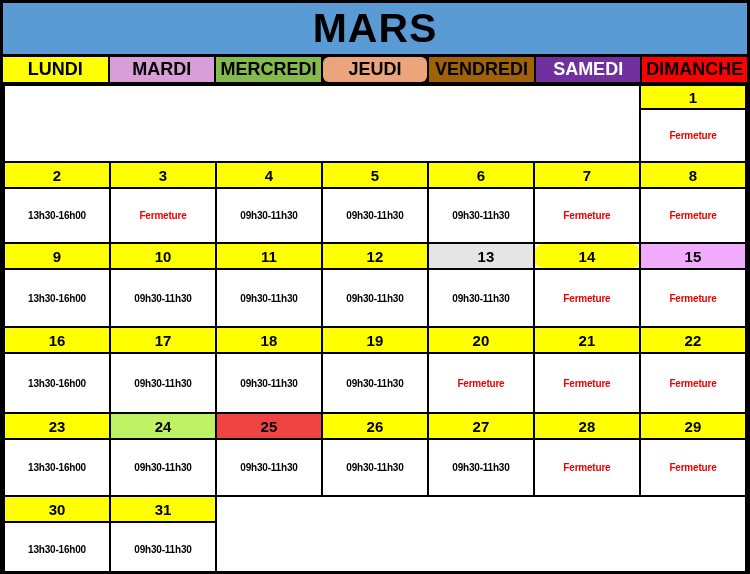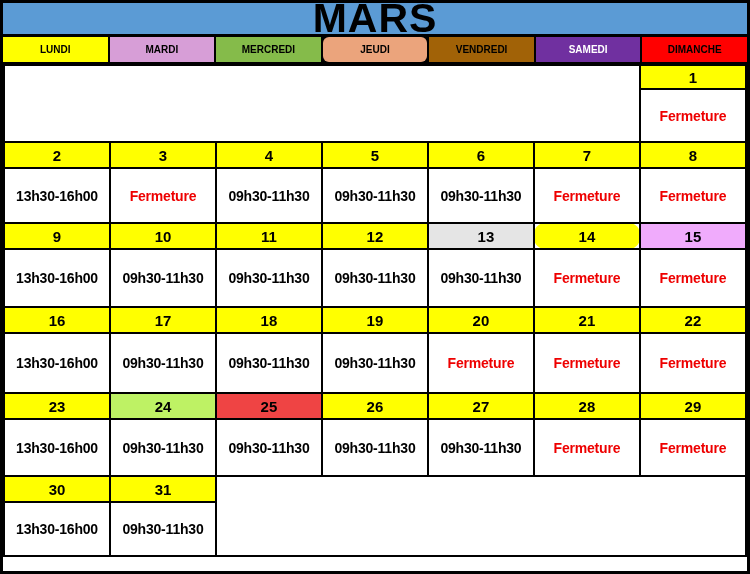--- a/index.html
+++ b/index.html
@@ -6,54 +6,54 @@
   *{box-sizing:border-box;}
   .frame{
     width:750px;height:574px;
     border:3px solid #000;
     background:#fff;
     font-family:"Liberation Sans","DejaVu Sans",sans-serif;
     font-weight:bold;
     overflow:hidden;
   }
   .title-bar{
-    height:34px;
+    height:54px;
     border-bottom:3px solid #000;
     display:flex;align-items:center;justify-content:center;
     font-size:41px;
     letter-spacing:1px;
     color:#000;
   }
   .day-headers{
     display:grid;
     grid-template-columns:repeat(7,1fr);
     height:27px;
     background:#000;
     gap:2px;
     border-bottom:2px solid #000;
   }
   .dh-cell{
     display:flex;align-items:center;justify-content:center;
-    font-size:10px;
+    font-size:18px;
     color:#000;
   }
   table.cal{
     width:100%;
     border-collapse:collapse;
     table-layout:fixed;
   }
   table.cal td{
     border:2px solid #000;
     text-align:center;
     vertical-align:middle;
     padding:0;
     overflow:hidden;
   }
   .d-cell{font-size:15px;color:#000;}
-  .t-cell{font-size:14px;color:#000;letter-spacing:-0.2px;}
+  .t-cell{font-size:10px;color:#000;letter-spacing:-0.2px;}
   .empty-cell{background:#fff;}
   tr.r1d td{height:24px;}
   tr.r1t td{height:53px;}
   tr.r2d td,tr.r3d td,tr.r4d td,tr.r5d td,tr.r6d td{height:26px;}
   tr.r2t td{height:55px;}
   tr.r3t td{height:58px;}
   tr.r4t td{height:60px;}
   tr.r5t td{height:57px;}
   tr.r6t td{height:54px;}
 </style>

